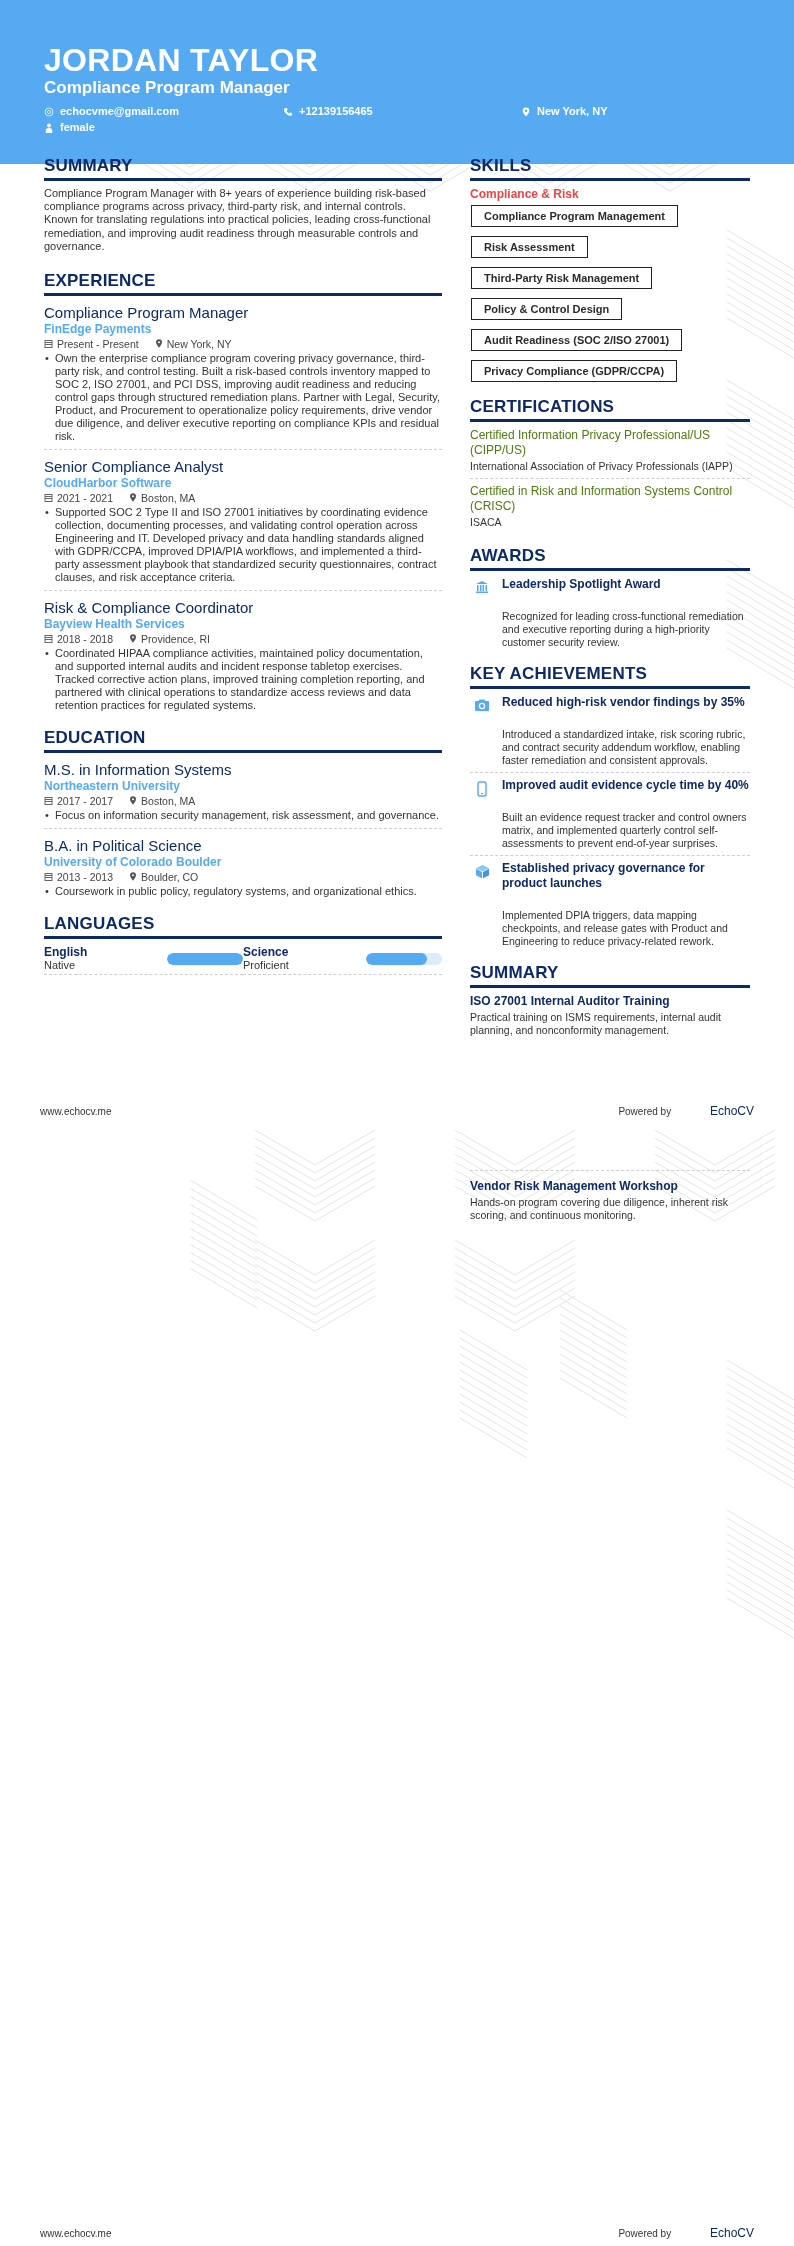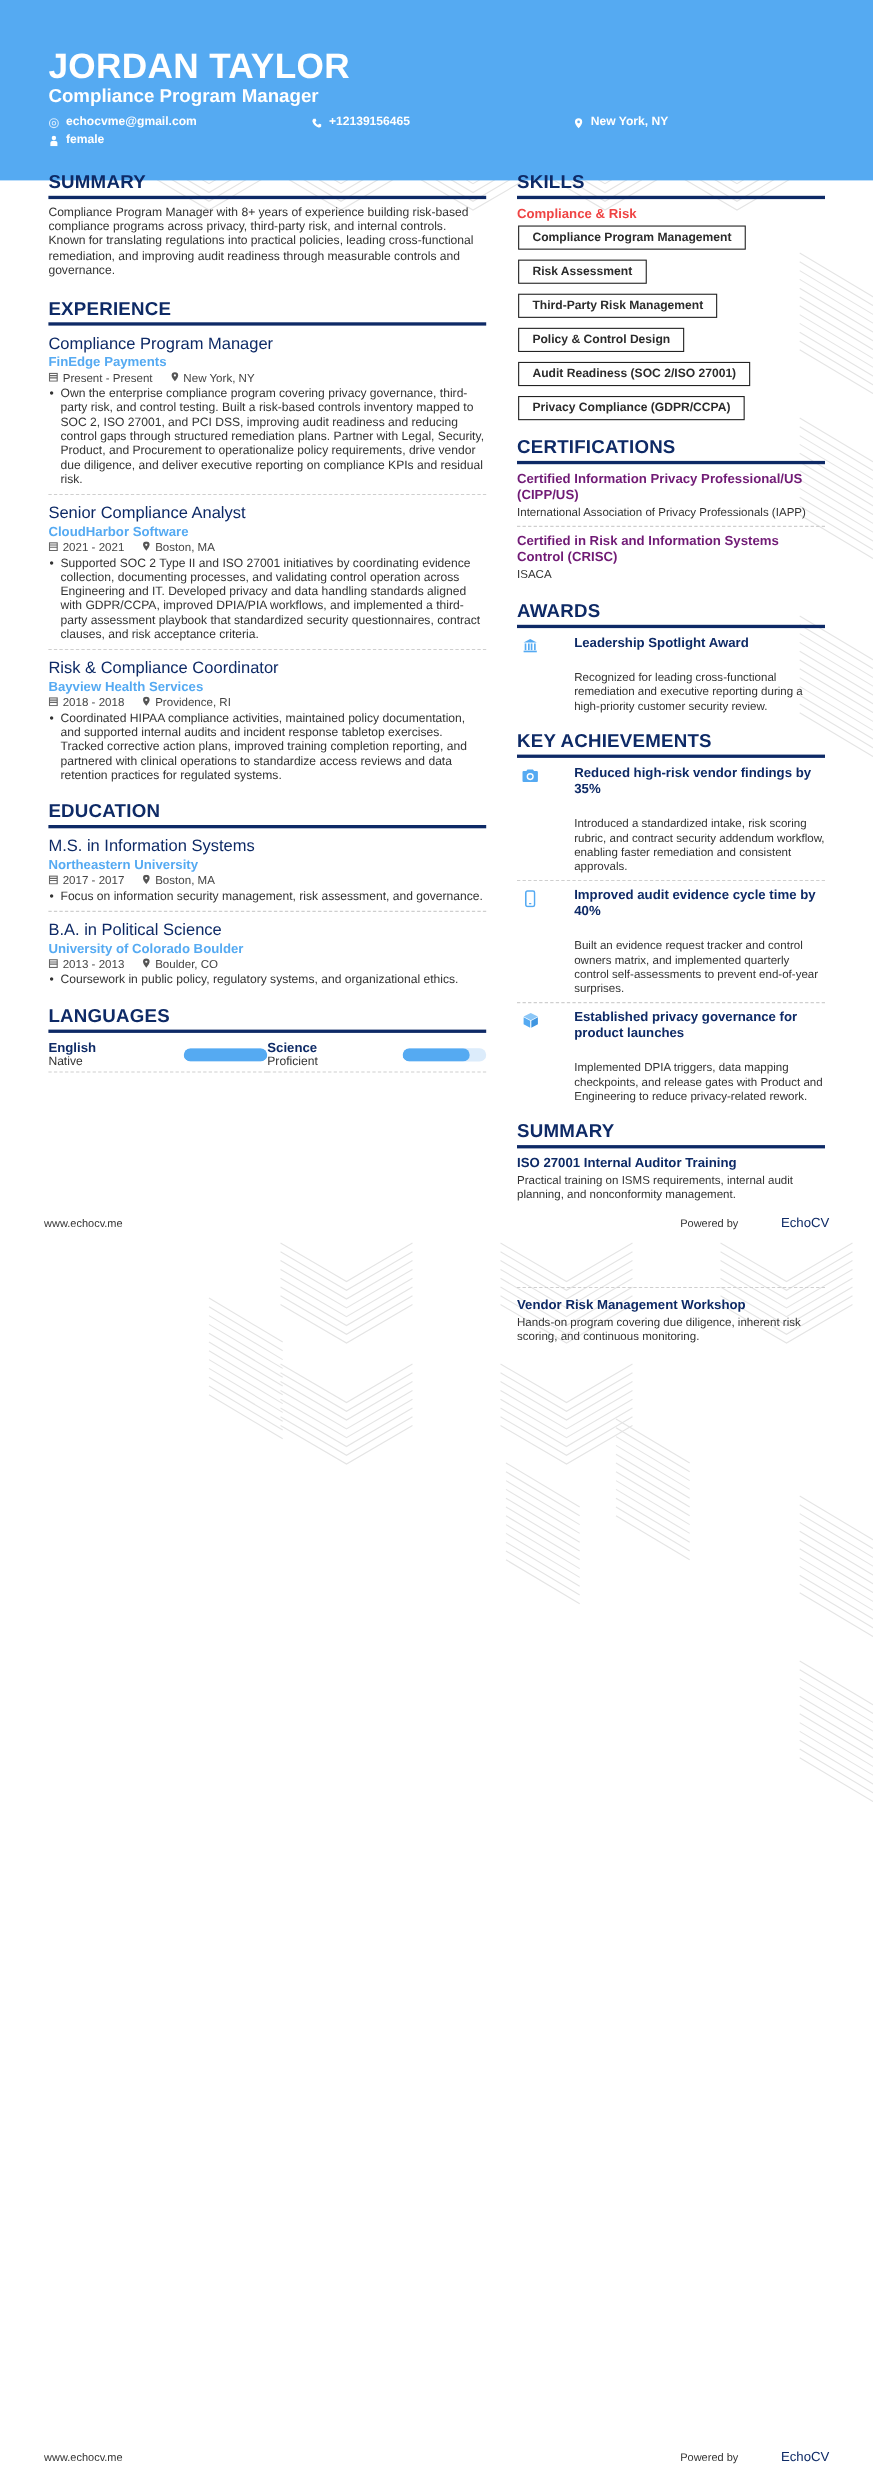--- a/index.html
+++ b/index.html
@@ -40,24 +40,24 @@
   .lang .ll { font-size: 11px; color: #333; line-height: 13px; }
   .bar { width: 76px; height: 12px; border-radius: 6px; background: #dcecfb; overflow: hidden; }
   .bar .fill { height: 100%; background: #55aaf2; border-radius: 6px; }
 
   .skill-cat { font-size: 12px; font-weight: 700; color: #ef4444; line-height: 15px; margin-top: 4px; margin-bottom: 3px; }
   .chip { display: inline-block; border: 1.5px solid #222; padding: 3px 12px; font-size: 11px; font-weight: 700; color: #2b2b2b; line-height: 14px; margin-bottom: 9px; margin-left: 1px; }
   .chips { display: flex; flex-direction: column; align-items: flex-start; }
 
   .cert { padding-bottom: 5px; margin-bottom: 5px; border-bottom: 1px dashed #cfcfcf; }
   .cert.last { border-bottom: none; }
-  .cert-name { font-size: 12px; font-weight: 700; color: #701a75; line-height: 15px; }
+  .cert-name { font-size: 12px; font-weight: 400; color: #4d7c0f; line-height: 15px; }
   .cert-org { font-size: 10.5px; color: #333; line-height: 13px; margin-top: 2px; }
 
-  .ach { display: flex; gap: 28px; padding-bottom: 5px; margin-bottom: 5px; border-bottom: 1px dashed #cfcfcf; }
+  .ach { display: flex; gap: 8px; padding-bottom: 5px; margin-bottom: 5px; border-bottom: 1px dashed #cfcfcf; }
   .ach.last { border-bottom: none; }
   .ach .ic { width: 24px; flex: 0 0 24px; display: flex; justify-content: center; padding-top: 3px; }
   .ach-title { font-size: 12px; font-weight: 700; color: #0e2a66; line-height: 15px; }
   .ach-desc { font-size: 10.5px; color: #333; line-height: 13px; margin-top: 18px; }
 
   .train { padding-bottom: 5px; }
   .train-title { font-size: 12px; font-weight: 700; color: #0e2a66; line-height: 15px; }
   .train-desc { font-size: 10.5px; color: #333; line-height: 13px; margin-top: 2px; }
 
   .footer { position: absolute; left: 40px; width: 714px; display: flex; justify-content: space-between; align-items: baseline; font-size: 10px; color: #333; z-index: 2; }

